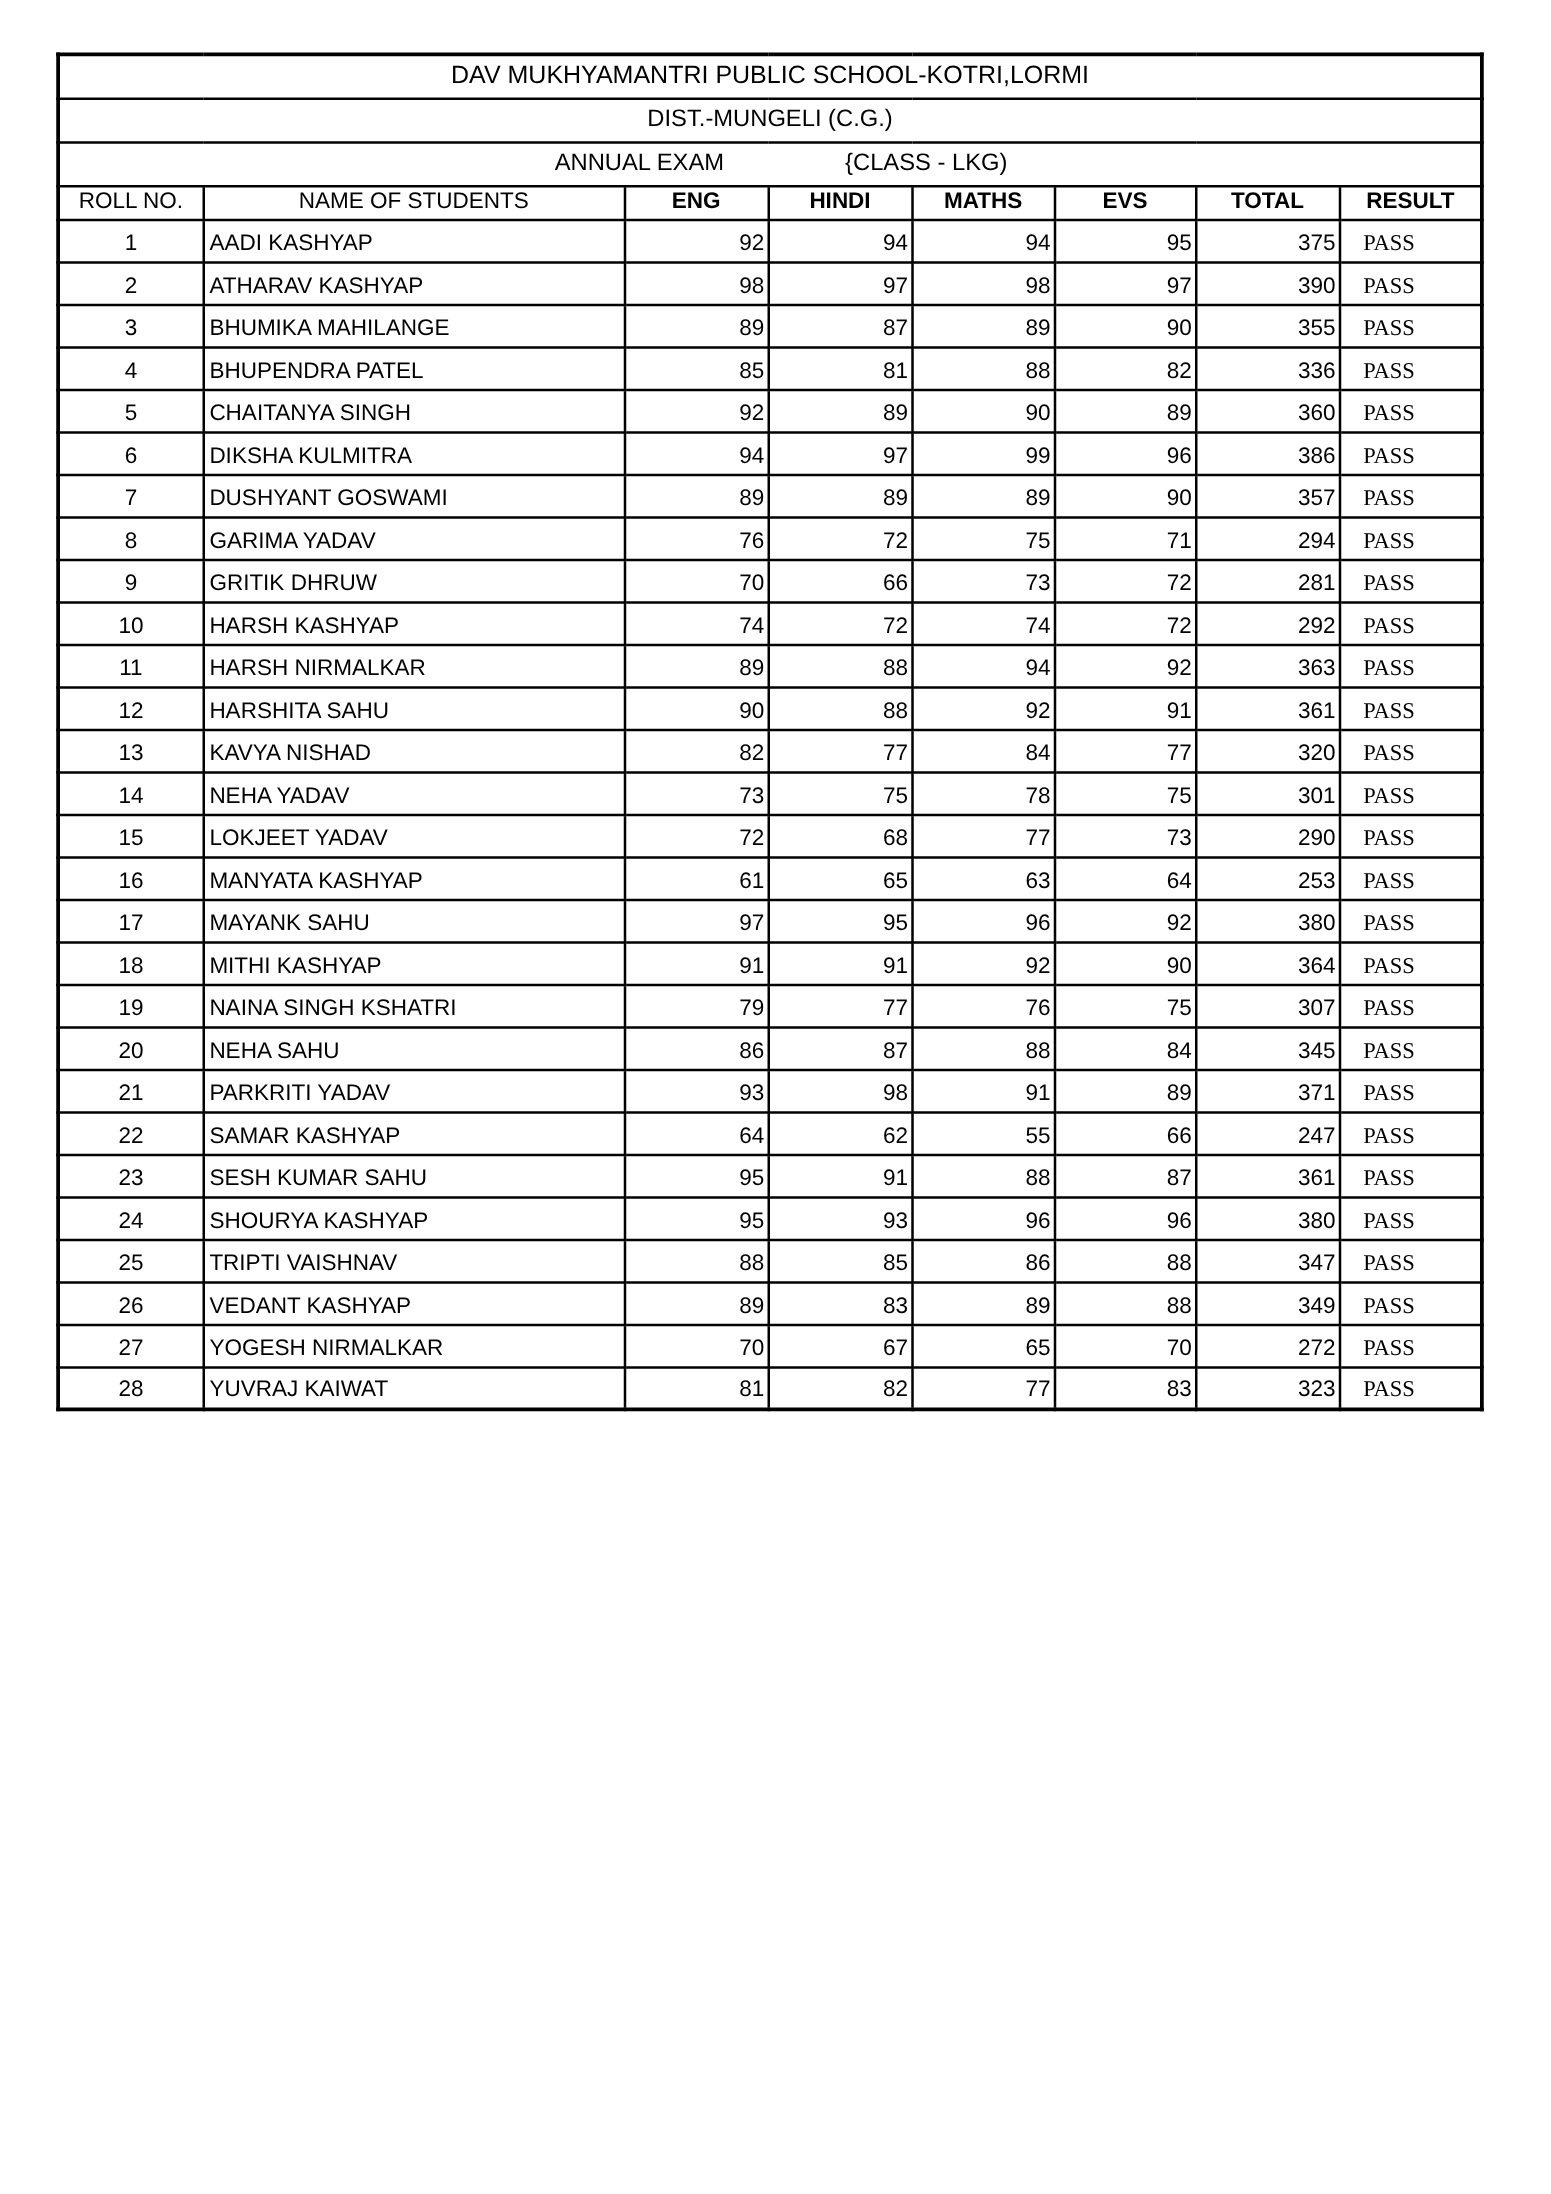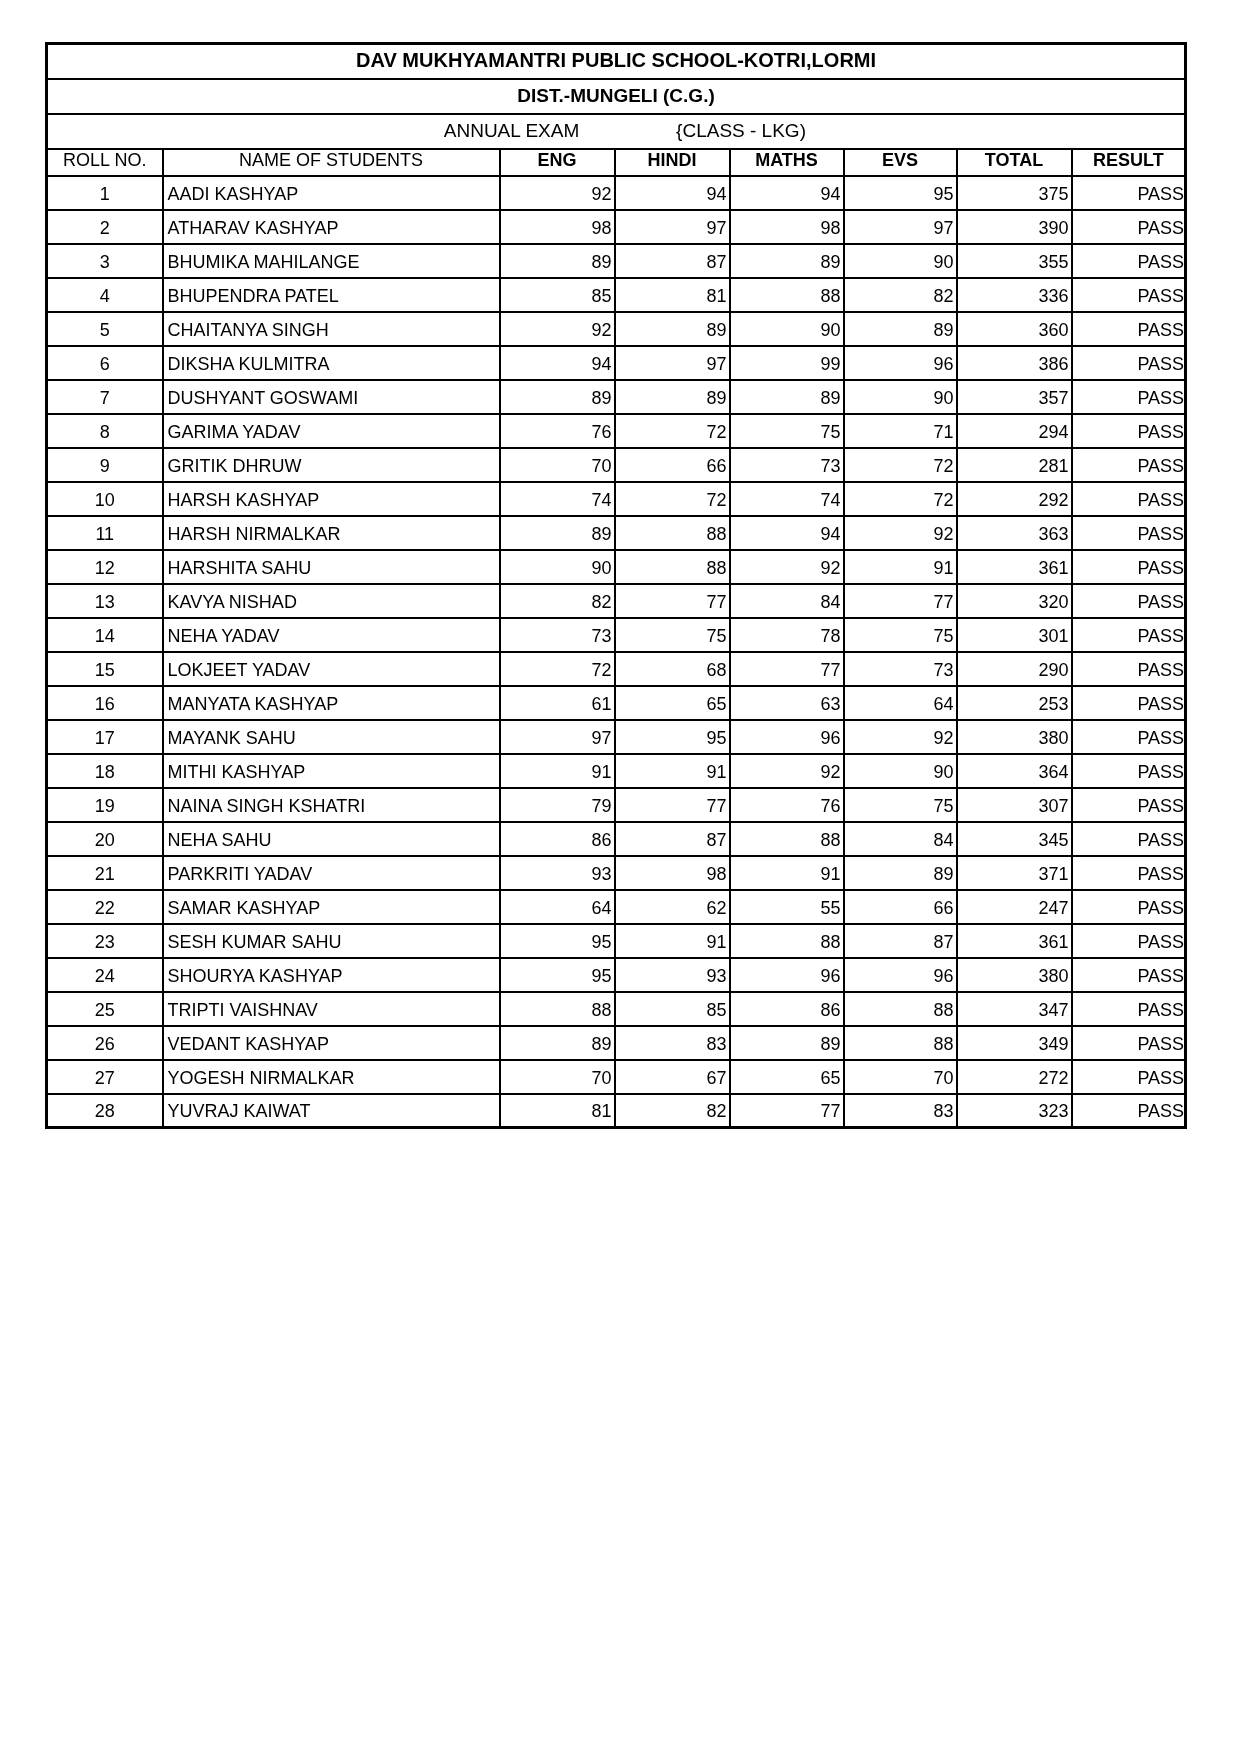--- a/index.html
+++ b/index.html
@@ -34,21 +34,21 @@
   col.w-hindi  { width: 115px; }
   col.w-maths  { width: 114px; }
   col.w-evs    { width: 113px; }
   col.w-total  { width: 115px; }
   col.w-result { width: 114px; }
 
   
   tr.title-row td {
     height: 35px;
     text-align: center;
-    font-weight: bold;
+    font-weight: normal;
     font-size: 19px;
     padding-bottom: 6px;
     margin-top: 12px;
   }
   tr.title-row td.school { font-size: 20px; }
 
   tr.exam-row td { height: 35px; position: relative; font-weight: normal; font-size: 19px; padding-bottom: 6px; }
   .exam-label  { position: absolute; bottom: 6px; left: 40.8%; transform: translateX(-50%); }
   .class-label { position: absolute; bottom: 6px; left: 61.0%; transform: translateX(-50%); }
 
@@ -59,21 +59,21 @@
     font-size: 18px;
     font-weight: bold;
   }
   tr.head-row th.th-roll, tr.head-row th.th-name { font-weight: normal; }
 
   
   tbody tr td { height: 34px; font-size: 18px; }
   td.c-roll   { text-align: center; }
   td.c-name   { text-align: left;  padding-left: 4px; }
   td.c-eng, td.c-hindi, td.c-maths, td.c-evs, td.c-total { text-align: right; padding-right: 2px; }
-  td.c-result { text-align: right;  padding-left: 3px; }
+  td.c-result { text-align: left;  padding-left: 18px; font-family: Liberation Serif, serif; }
 </style>
 </head>
 <body>
 
 <div class="sheet">
   <table class="award">
     <colgroup>
       <col class="w-roll">
         <col class="w-name">
         <col class="w-eng">

